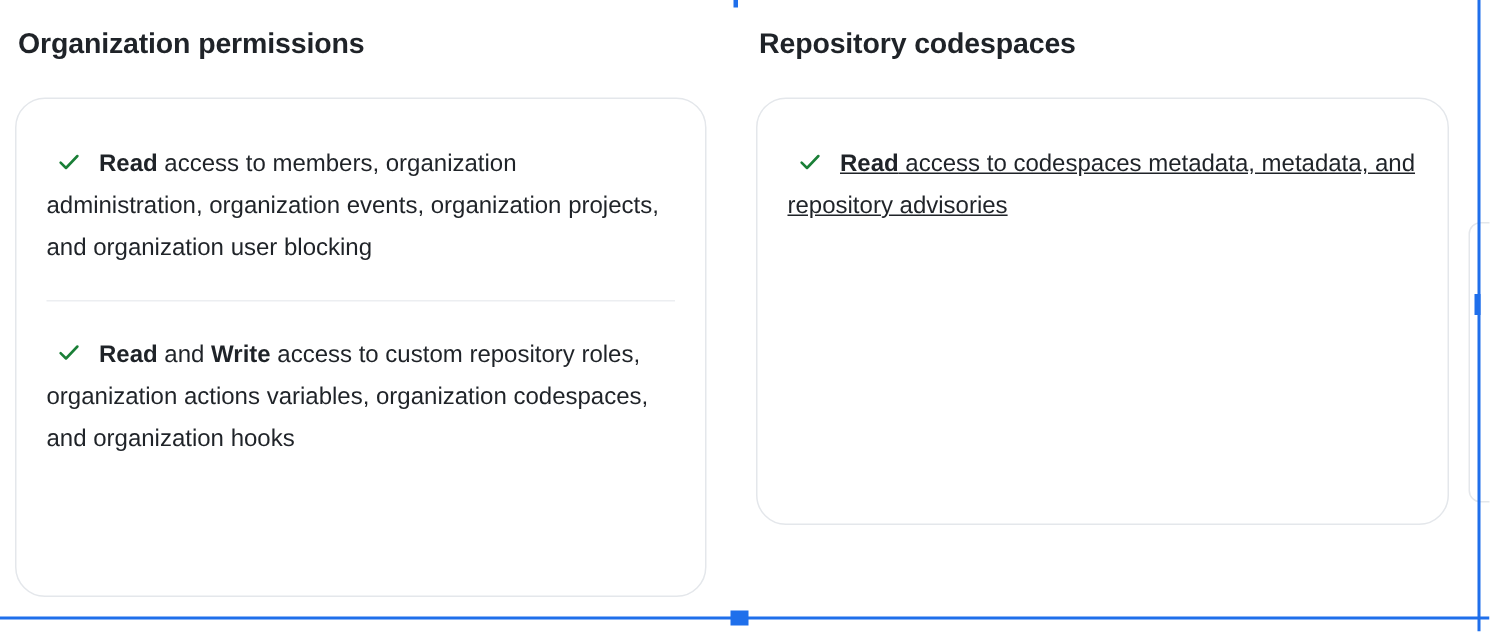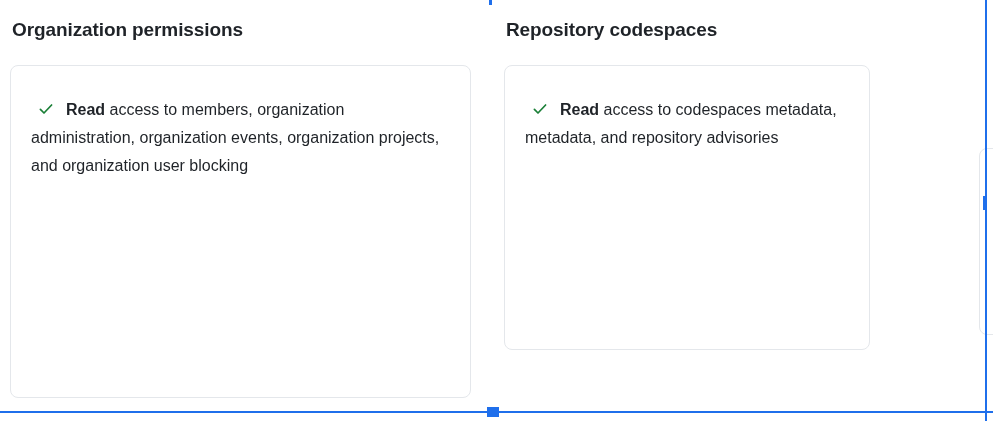--- a/index.html
+++ b/index.html
@@ -38,27 +38,27 @@
     line-height: 24px;
     letter-spacing: -0.1px;
     color: #1f2328;
     margin: 18px 0 0 0;
     padding: 0 0 0 2px;
   }
 
   .perm-card {
     margin-top: 23px;
     border: 1px solid #e4e7eb;
-    border-radius: 8px;
+    border-radius: 20px;
     background: #ffffff;
     box-sizing: border-box;
     padding: 8px 20px 14px 20px;
   }
   .column.left  .perm-card { width: 461px; min-height: 333px; }
-  .column.right .perm-card { width: 366px; min-height: 285px; }
+  .column.right .perm-card { width: 462px; min-height: 285px; text-decoration: underline; }
 
   .perm-item {
     font-size: 16px;
     line-height: 28px;
     color: #1f2328;
     padding: 22px 0 20px 0;
     text-indent: 0;
   }
   .perm-item + .perm-item {
     border-top: 1px solid #eceef1;
@@ -132,20 +132,23 @@
 <body>
 
 <div class="page">
 
   <div class="column left">
     <div class="section-title">Organization permissions</div>
     <div class="perm-card">
       <div class="perm-item"><span class="check-icon"><svg viewBox="0 0 16 16" width="18" height="16" aria-hidden="true">
               <path d="M2.4 8.4 L6.0 12.0 L13.6 4.0" fill="none" stroke="#1a7f37" stroke-width="1.7" stroke-linecap="round" stroke-linejoin="round"></path>
             </svg></span><span class="perm-strong">Read</span><span> access to members, organization administration, organization events, organization projects, and organization user blocking</span></div>
+      <div class="perm-item"><span class="check-icon"><svg viewBox="0 0 16 16" width="18" height="16" aria-hidden="true">
+              <path d="M2.4 8.4 L6.0 12.0 L13.6 4.0" fill="none" stroke="#1a7f37" stroke-width="1.7" stroke-linecap="round" stroke-linejoin="round"></path>
+            </svg></span><span class="perm-strong">Read</span><span> and </span><span class="perm-strong">Write</span><span> access to custom repository roles, organization actions variables, organization codespaces, and organization hooks</span></div>
     </div>
   </div>
 
   <div class="column right">
     <div class="section-title">Repository codespaces</div>
     <div class="perm-card">
       <div class="perm-item"><span class="check-icon"><svg viewBox="0 0 16 16" width="18" height="16" aria-hidden="true">
               <path d="M2.4 8.4 L6.0 12.0 L13.6 4.0" fill="none" stroke="#1a7f37" stroke-width="1.7" stroke-linecap="round" stroke-linejoin="round"></path>
             </svg></span><span class="perm-strong">Read</span><span> access to codespaces metadata, metadata, and repository advisories</span></div>
     </div>

